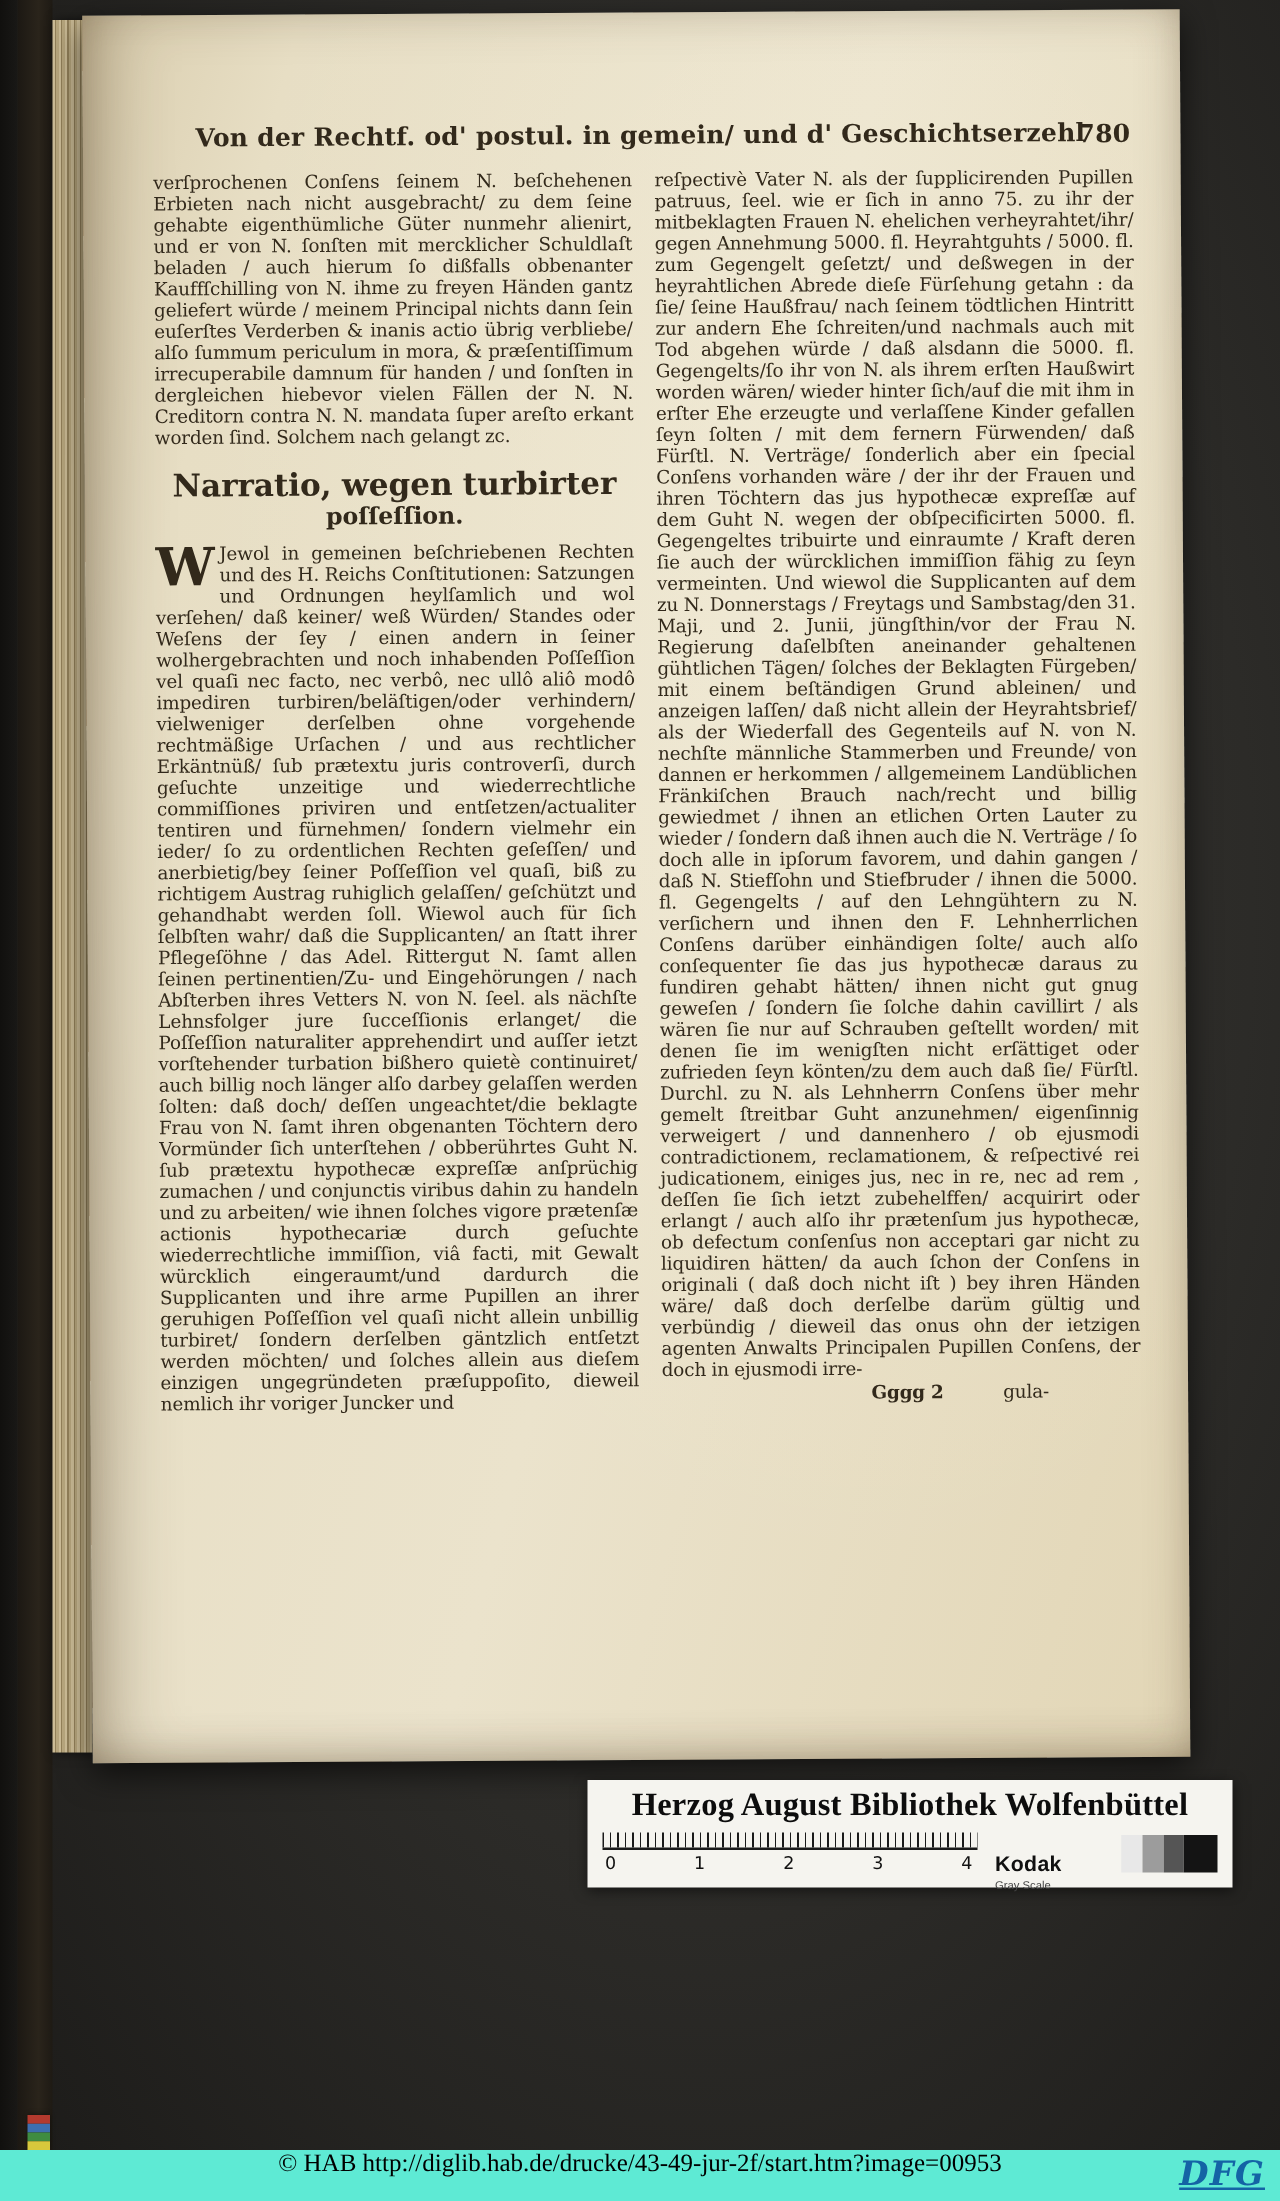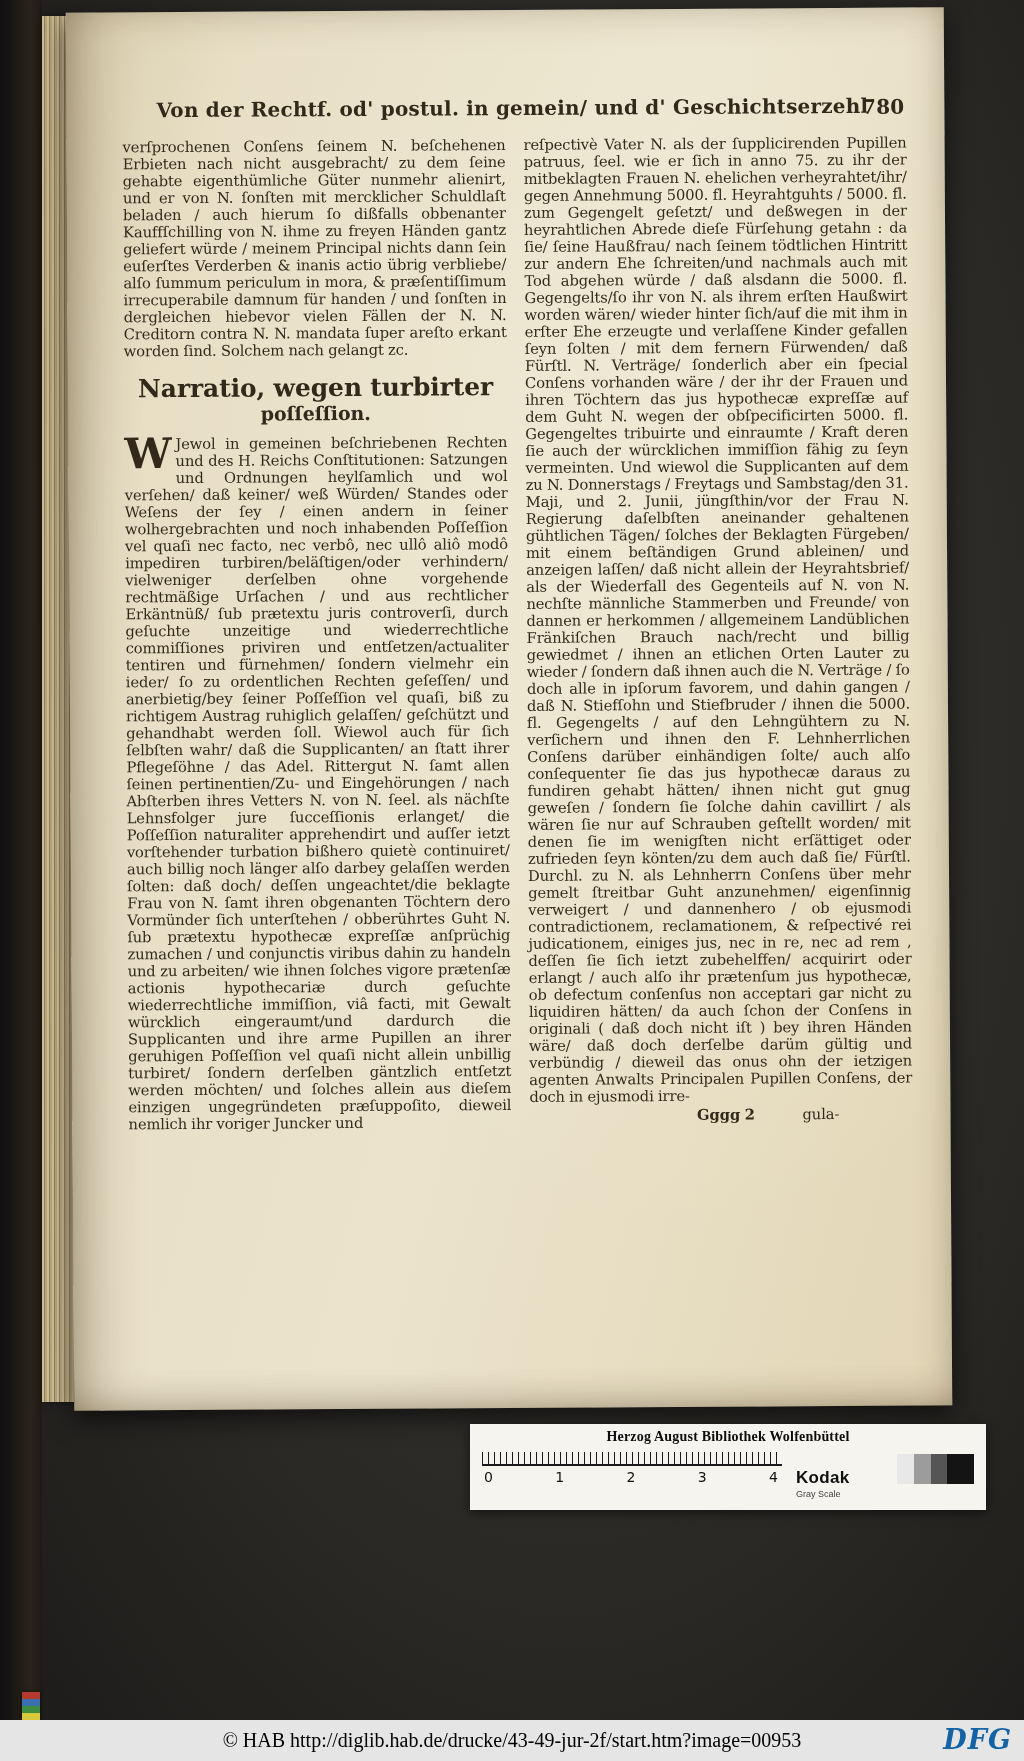--- a/index.html
+++ b/index.html
@@ -90,21 +90,21 @@
 
   
   .hab-label {
     position:absolute; left:470px; top:1424px; width:516px; height:86px;
     background:#f5f4ef;
     box-shadow:0 3px 10px rgba(0,0,0,.55);
     padding:5px 12px 6px;
   }
   .hab-title {
     font-family:"Liberation Serif", serif;
-    font-weight:bold; font-size:14px; text-align:center; color:#0d0d0d;
+    font-weight:bold; font-size:26px; text-align:center; color:#0d0d0d;
     letter-spacing:.2px;
   }
   .scale-row { display:flex; align-items:stretch; margin-top:5px; height:44px; }
   .scale-left { width:318px; padding-top:2px; }
   .ticks {
     height:14px; border-bottom:2px solid #1a1a1a;
     background:repeating-linear-gradient(90deg,#1a1a1a 0 1px, transparent 1px 6px);
   }
   .nums {
     display:flex; justify-content:space-between;
@@ -129,33 +129,33 @@
     position:absolute; left:22px; top:1692px; width:18px; height:28px;
     display:flex; flex-direction:column;
     box-shadow:0 0 4px rgba(0,0,0,.6);
   }
   .color-strip div { flex:1; }
   .c1{background:#b43a2e;} .c2{background:#3d6fb0;} .c3{background:#3f8c41;} .c4{background:#d7c83c;}
 
   
   .footer {
     position:absolute; left:0; bottom:0; width:1024px; height:41px;
-    background:#e5e5e5;
-    display:flex; align-items:center;
+    background:#5eead4;
+    display:flex; 
   }
   .footer-text {
     flex:1; text-align:center;
     font-family:"Liberation Serif", serif;
     font-size:20px; color:#000;
   }
   .dfg-logo {
     position:absolute; right:12px; top:4px;
     font-family:"DejaVu Serif", serif;
     font-weight:bold; font-style:italic;
-    font-size:27px; color:#1464a5; letter-spacing:1px;
+    font-size:27px; color:#1464a5; letter-spacing:1px;text-decoration:underline;
   }
 </style>
 </head>
 <body>
 
 <div class="photo"></div>
 <div class="film-edge"></div>
 <div class="book-edge"></div>
 <div class="page-stack"></div>
 

